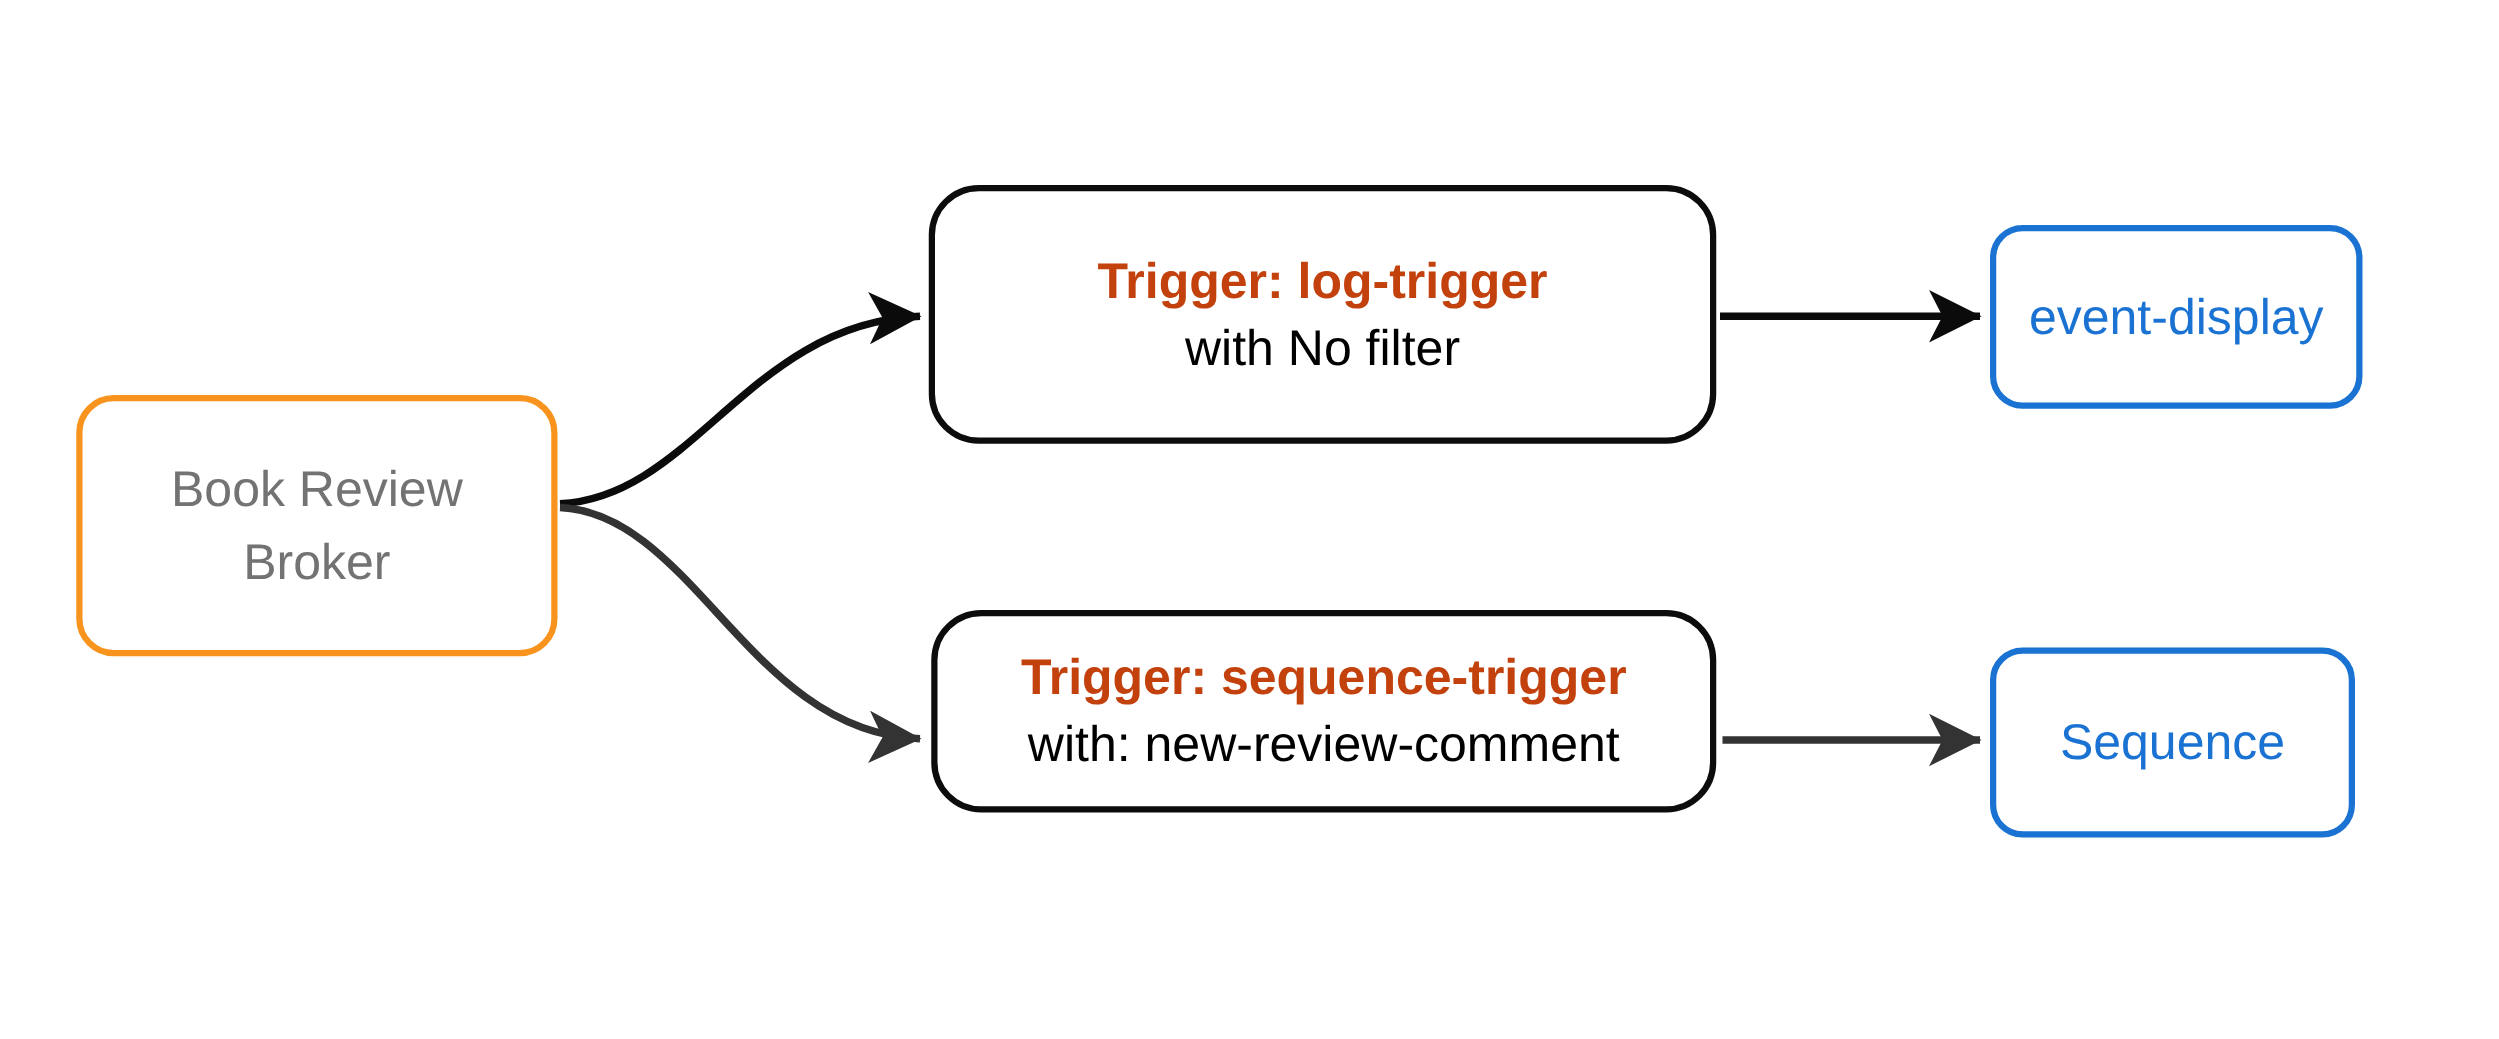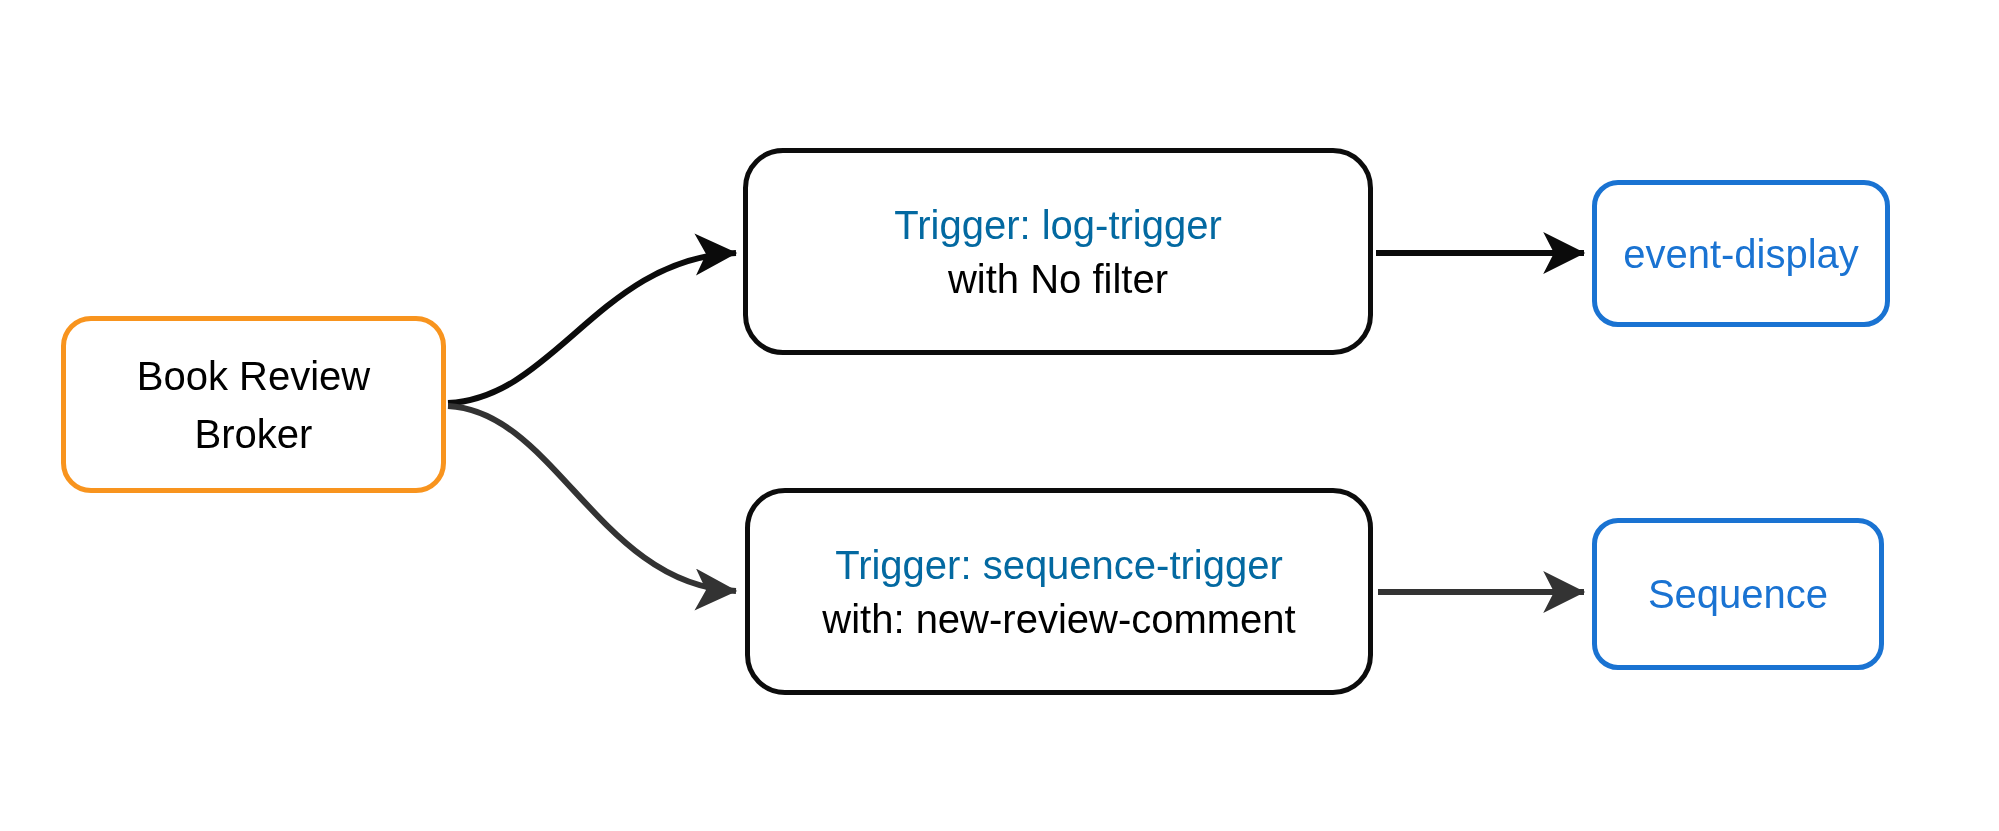--- a/index.html
+++ b/index.html
@@ -14,31 +14,31 @@
 
   .node {
     position:absolute;
     display:flex; flex-direction:column;
     align-items:center; justify-content:center;
     text-align:center;
     background:#ffffff;
     box-sizing:border-box;
   }
   .node-broker {
-    left:61px; top:316px; width:385px; height:177px;
+    left:61px; top:316px; width:385px; height:209px;
     border:5px solid #F8941E; border-radius:30px;
-    color:#000000; font-size:40px; line-height:1.45;
+    color:#737373; font-size:40px; line-height:1.45;
   }
   .node-trigger {
     border:5px solid #0c0c0c; border-radius:40px;
     font-size:40px; line-height:1.35;
   }
   .node-trigger-log  { left:743px; top:148px; width:630px; height:207px; }
-  .node-trigger-seq  { left:745px; top:488px; width:628px; height:207px; }
-  .trigger-title    { font-weight:normal; color:#0369a1; }
+  .node-trigger-seq  { left:745px; top:488px; width:628px; height:162px; }
+  .trigger-title    { font-weight:bold; color:#c2410c; }
   .trigger-subtitle { color:#000000; }
   .node-sink {
     border:5px solid #1A73D2; border-radius:26px;
     color:#1A73D2; font-size:40px; line-height:1.3;
   }
   .node-event-display { left:1592px; top:180px; width:298px; height:147px; }
   .node-sequence      { left:1592px; top:518px; width:292px; height:152px; }
 </style>
 </head>
 <body>

